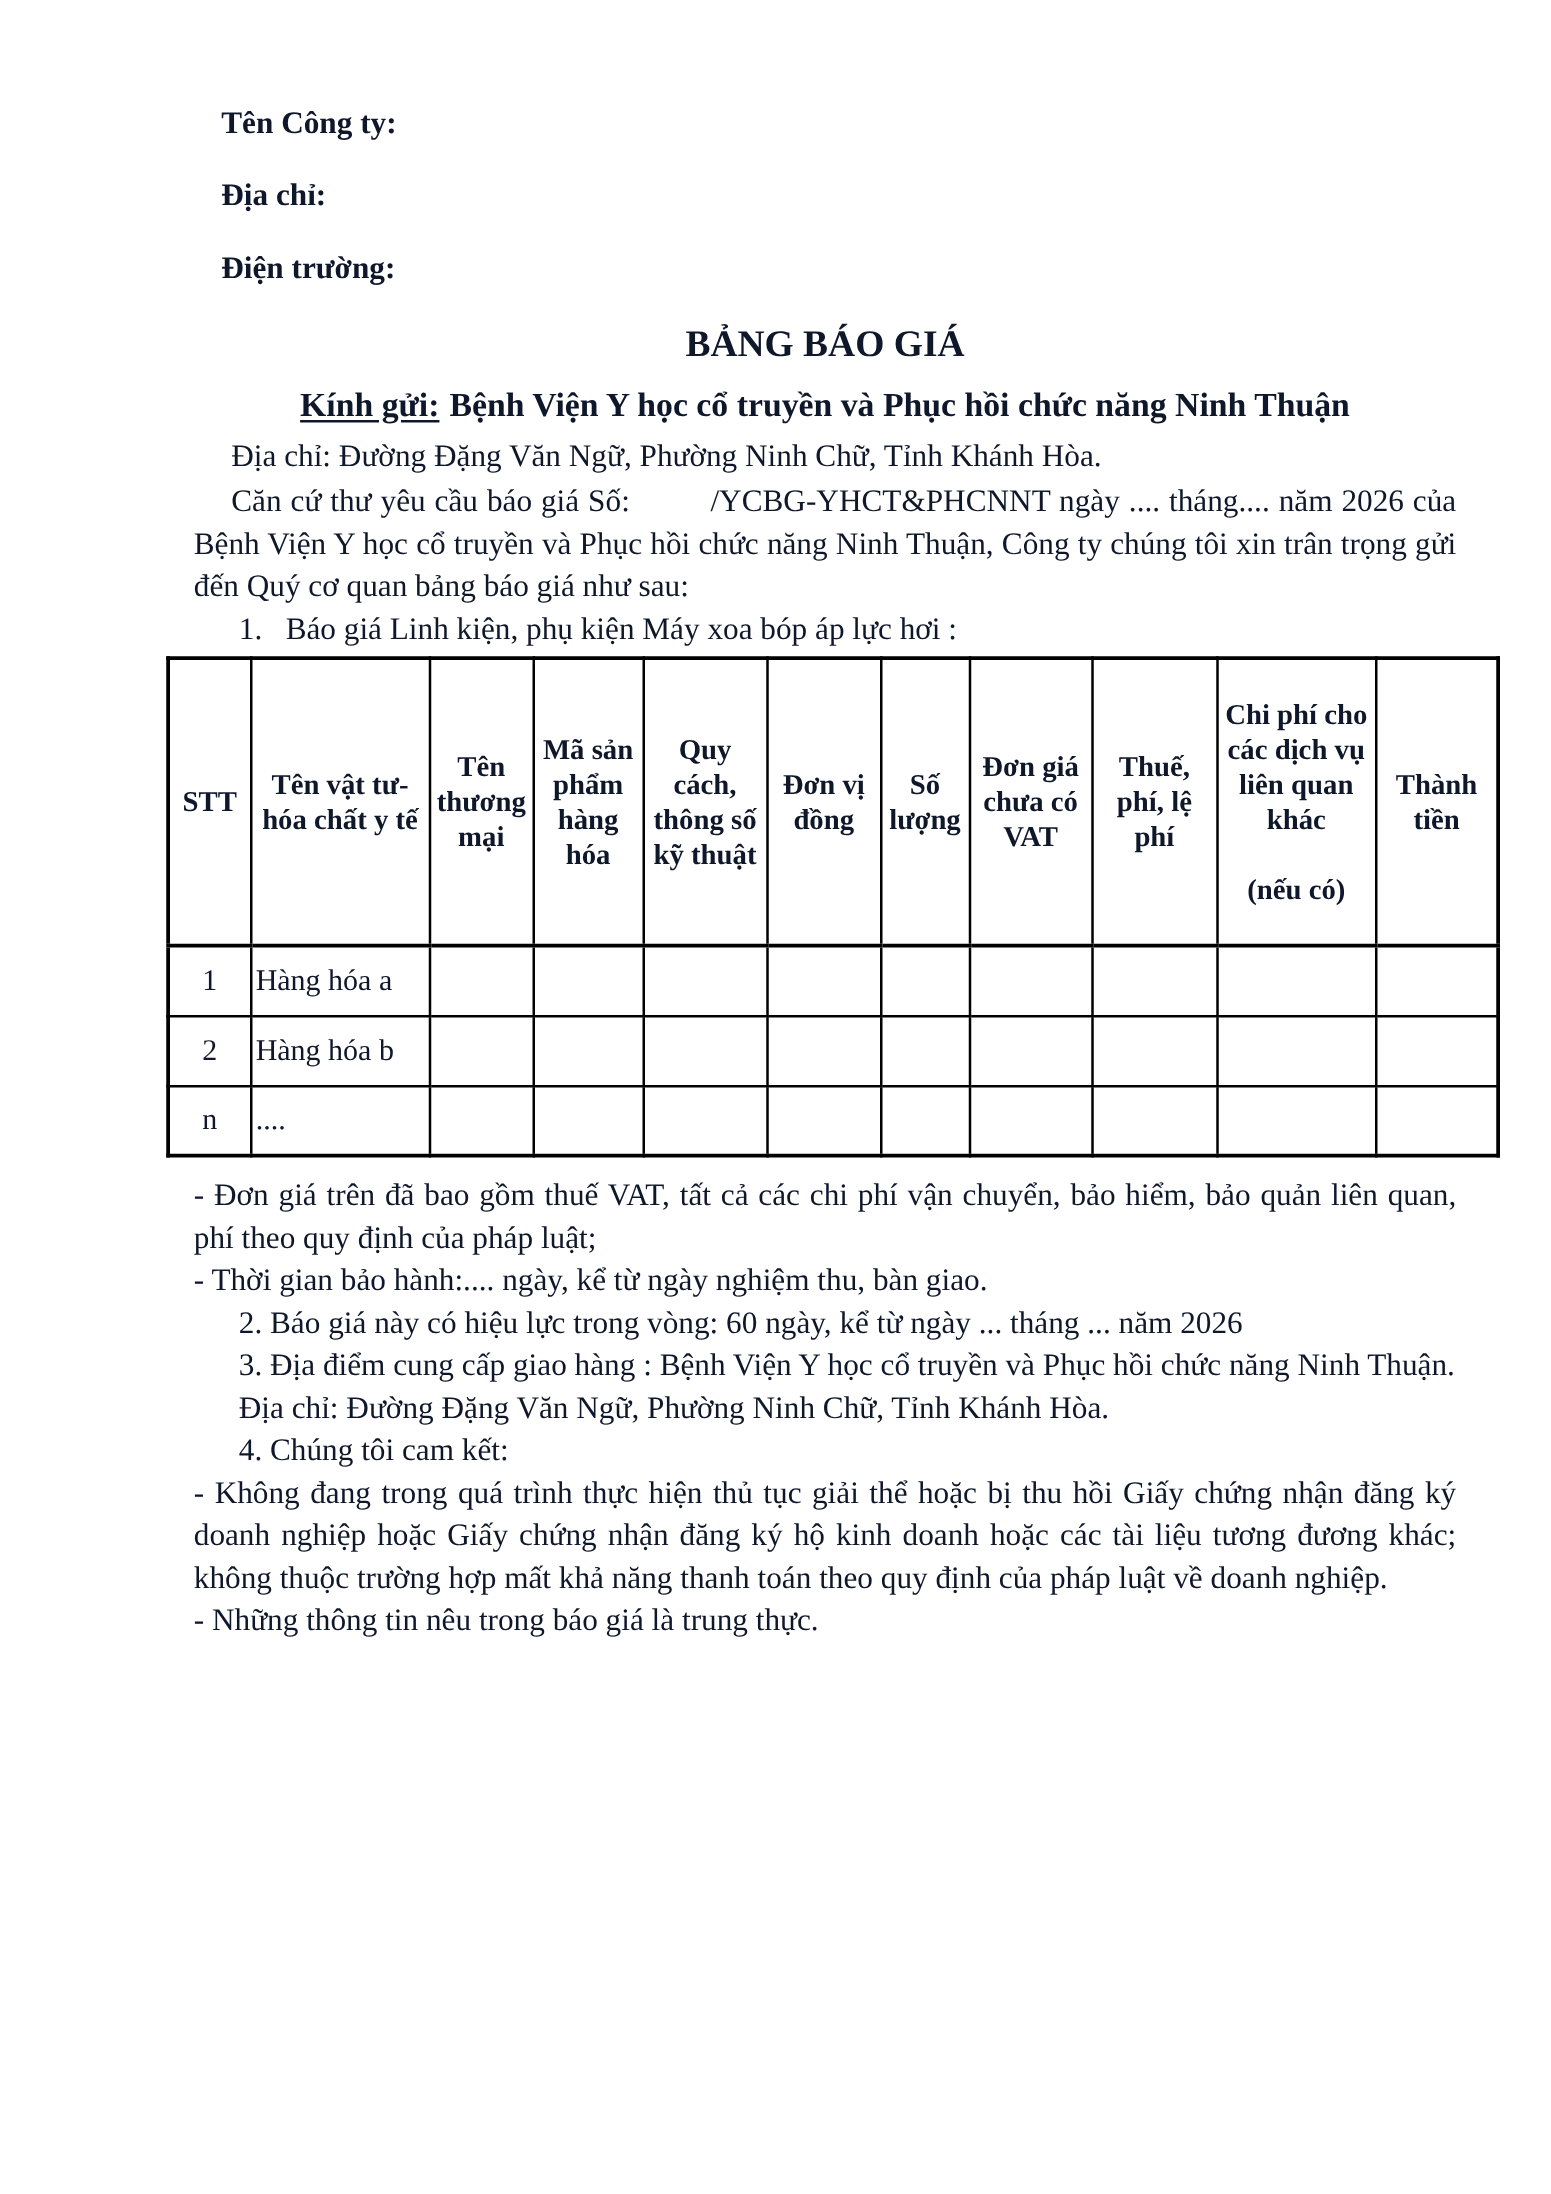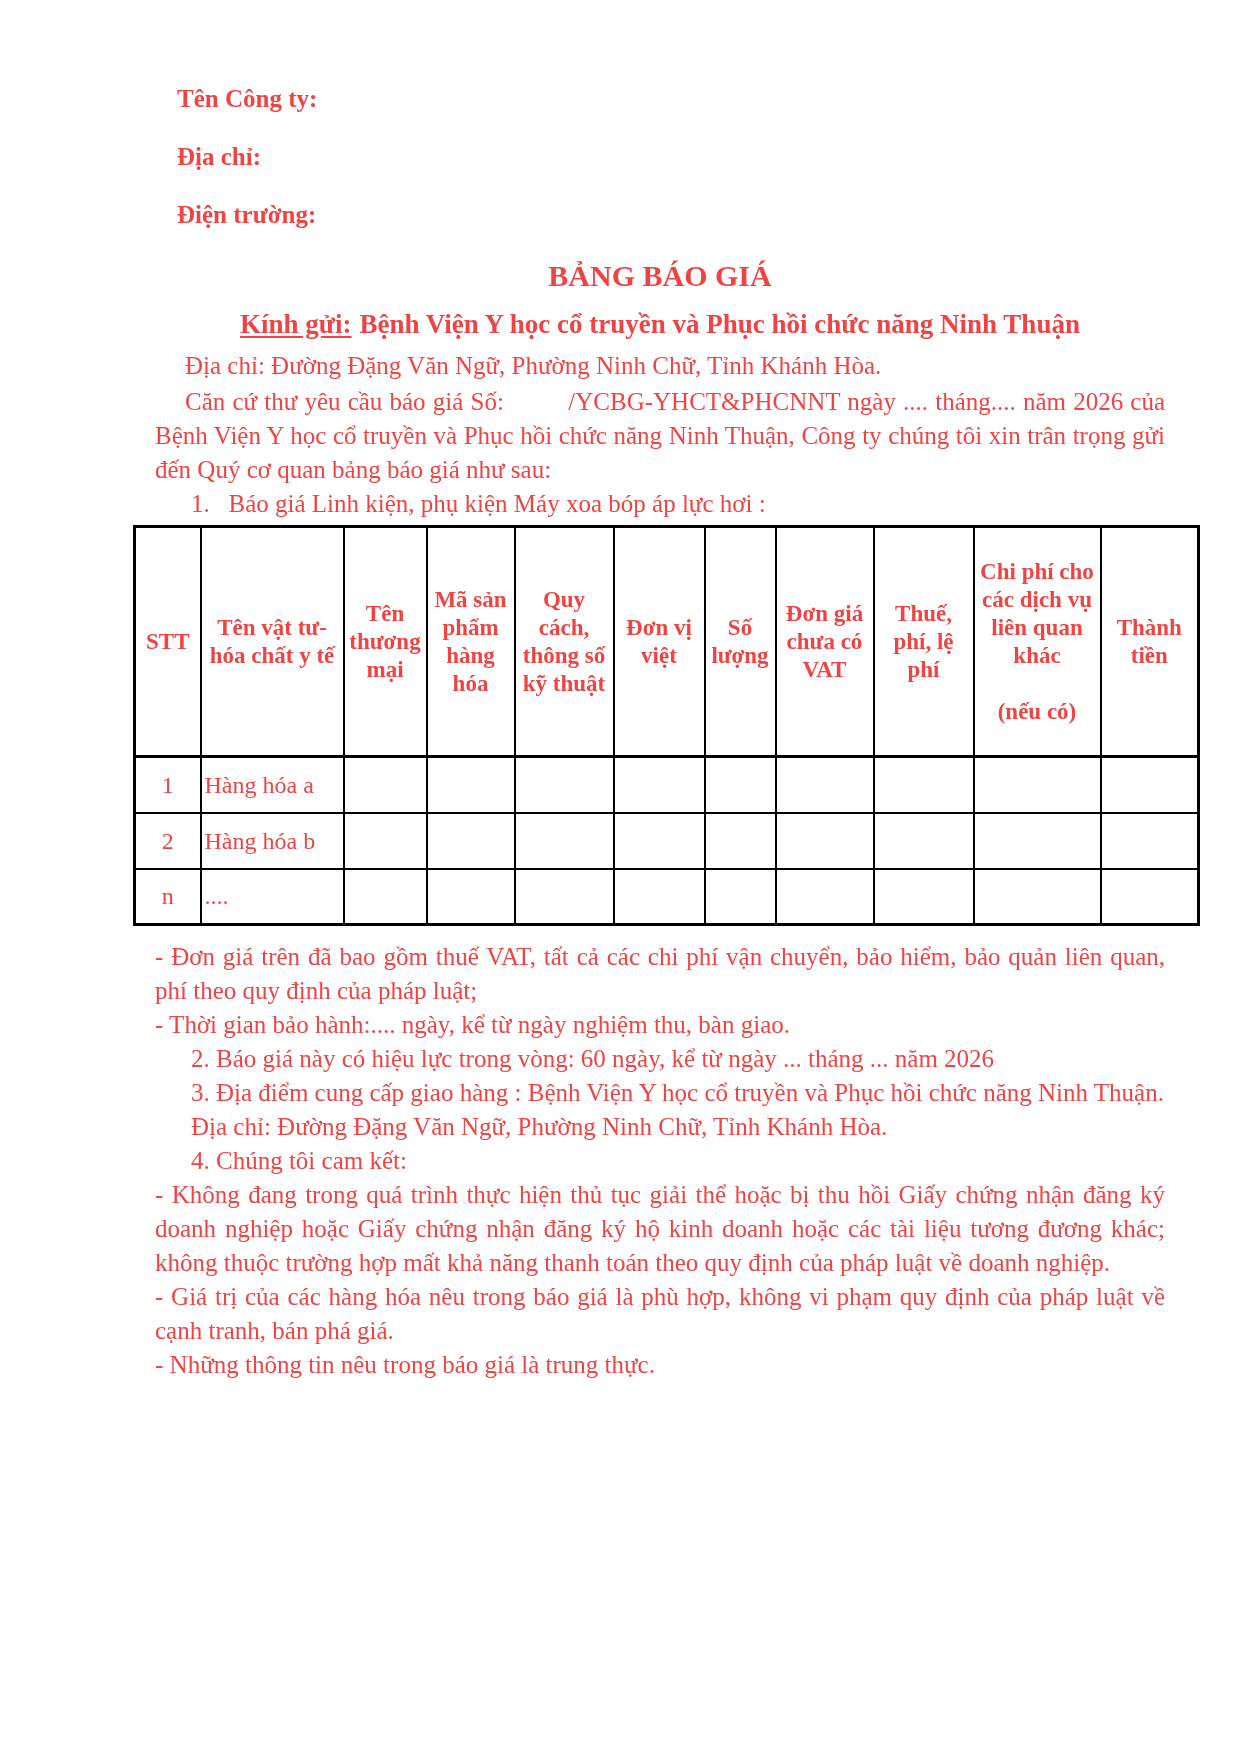--- a/index.html
+++ b/index.html
@@ -3,21 +3,21 @@
 <meta charset="utf-8">
 <style>
   html,body { margin:0; padding:0; background:#ffffff; }
   .page {
     position: relative;
     width: 1241px;
     height: 1755px;
     box-sizing: border-box;
     padding: 85px 76px 0 155px;
     background: #ffffff;
-    color: #ef4444;
+    color: #0f172a;
     font-family: "Liberation Serif", "DejaVu Serif", serif;
     font-size: 25px;
     line-height: 34px;
     overflow: hidden;
   }
   p { margin: 0; }
   .u { text-decoration: underline; text-underline-offset: 3px; }
 
   .company-block { margin-left: 22px; }
   .company-block p { font-weight: bold; line-height: 28px; margin-bottom: 30px; }
@@ -120,21 +120,21 @@
       <col style="width:127px">
         <col style="width:98px">
     </colgroup>
     <thead>
       <tr>
           <th>STT</th>
           <th>Tên vật tư-hóa chất y tế</th>
           <th>Tên thương mại</th>
           <th>Mã sản phẩm hàng hóa</th>
           <th>Quy cách, thông số kỹ thuật</th>
-          <th>Đơn vị việt</th>
+          <th>Đơn vị đồng</th>
           <th>Số lượng</th>
           <th>Đơn giá chưa có VAT</th>
           <th>Thuế, phí, lệ phí</th>
           <th>Chi phí cho các dịch vụ liên quan khác
 
 (nếu có)</th>
           <th>Thành tiền</th>
         </tr>
     </thead>
     <tbody>
@@ -181,18 +181,17 @@
   </table>
 
   <div class="notes">
     <p class="note">- Đơn giá trên đã bao gồm thuế VAT, tất cả các chi phí vận chuyển, bảo hiểm, bảo quản liên quan, phí theo quy định của pháp luật;</p>
     <p class="note">- Thời gian bảo hành:.... ngày, kể từ ngày nghiệm thu, bàn giao.</p>
     <p class="note ind">2. Báo giá này có hiệu lực trong vòng: 60 ngày, kể từ ngày ... tháng ... năm 2026</p>
     <p class="note ind">3. Địa điểm cung cấp giao hàng : Bệnh Viện Y học cổ truyền và Phục hồi chức năng Ninh Thuận.</p>
     <p class="note ind">Địa chỉ: Đường Đặng Văn Ngữ, Phường Ninh Chữ, Tỉnh Khánh Hòa.</p>
     <p class="note ind">4. Chúng tôi cam kết:</p>
     <p class="note">- Không đang trong quá trình thực hiện thủ tục giải thể hoặc bị thu hồi Giấy chứng nhận đăng ký doanh nghiệp hoặc Giấy chứng nhận đăng ký hộ kinh doanh hoặc các tài liệu tương đương khác; không thuộc trường hợp mất khả năng thanh toán theo quy định của pháp luật về doanh nghiệp.</p>
-    <p class="note">- Giá trị của các hàng hóa nêu trong báo giá là phù hợp, không vi phạm quy định của pháp luật về cạnh tranh, bán phá giá.</p>
     <p class="note">- Những thông tin nêu trong báo giá là trung thực.</p>
   </div>
 
 
 </div>
 
 </body></html>

